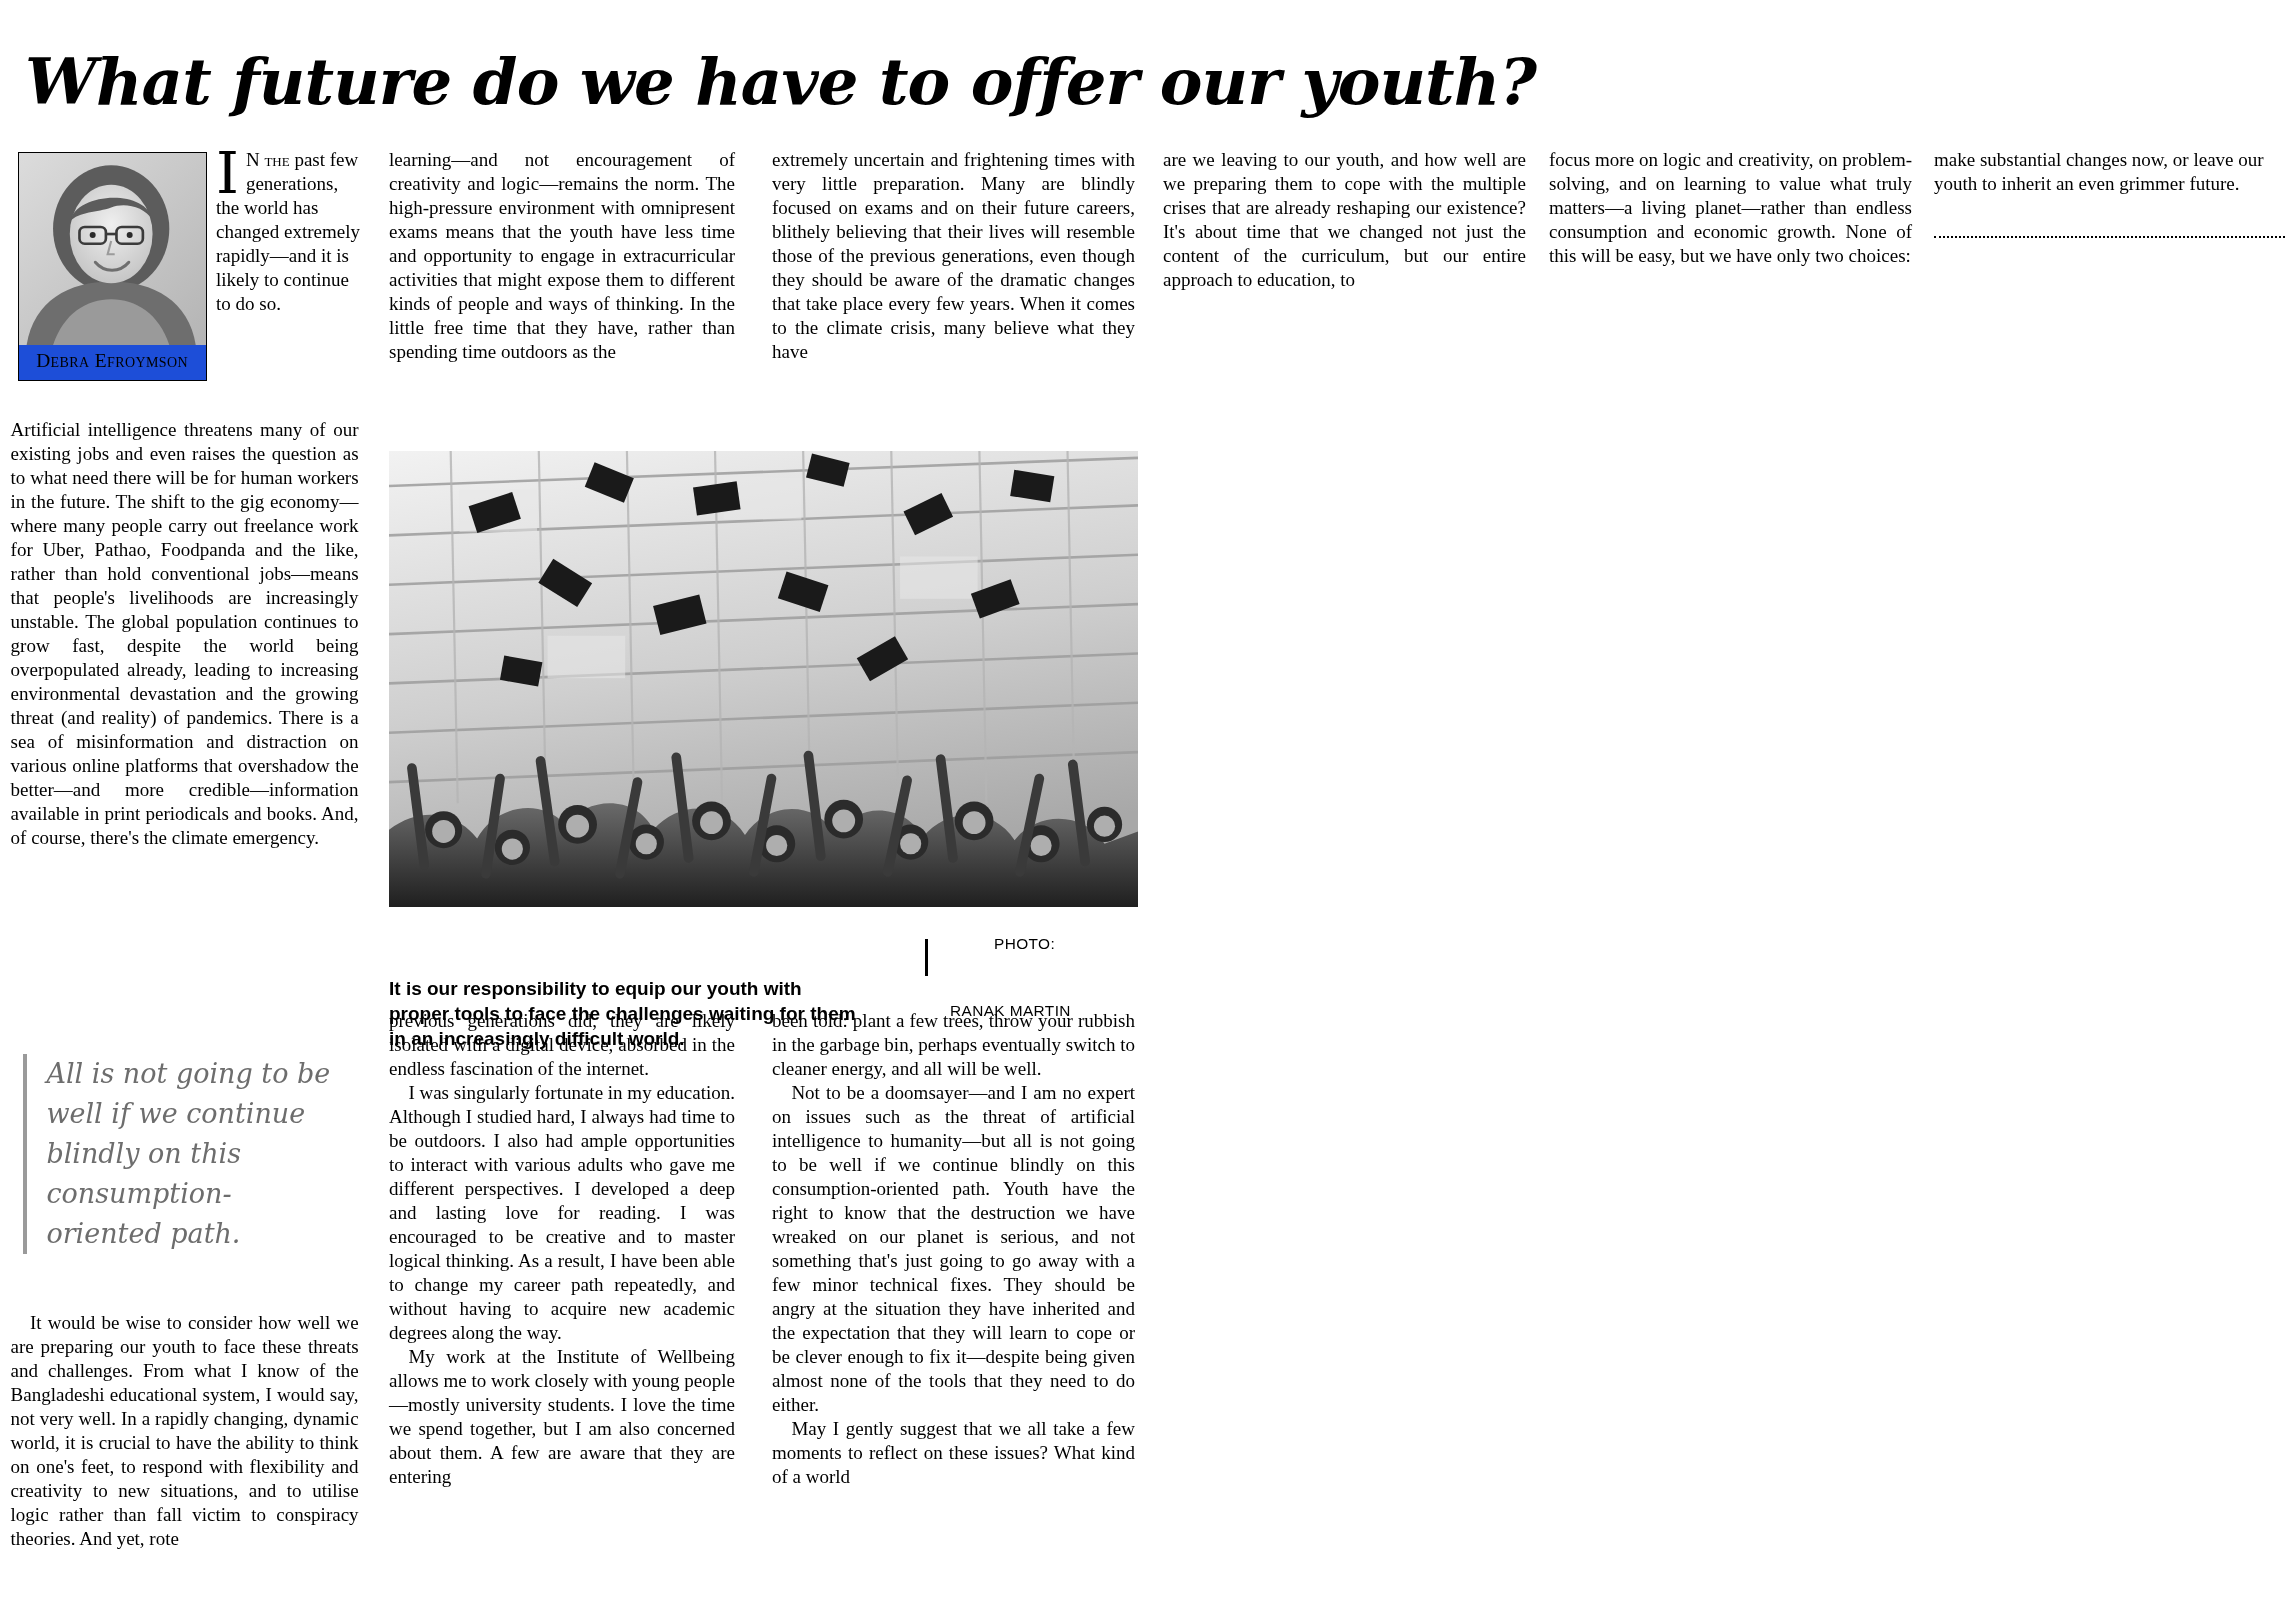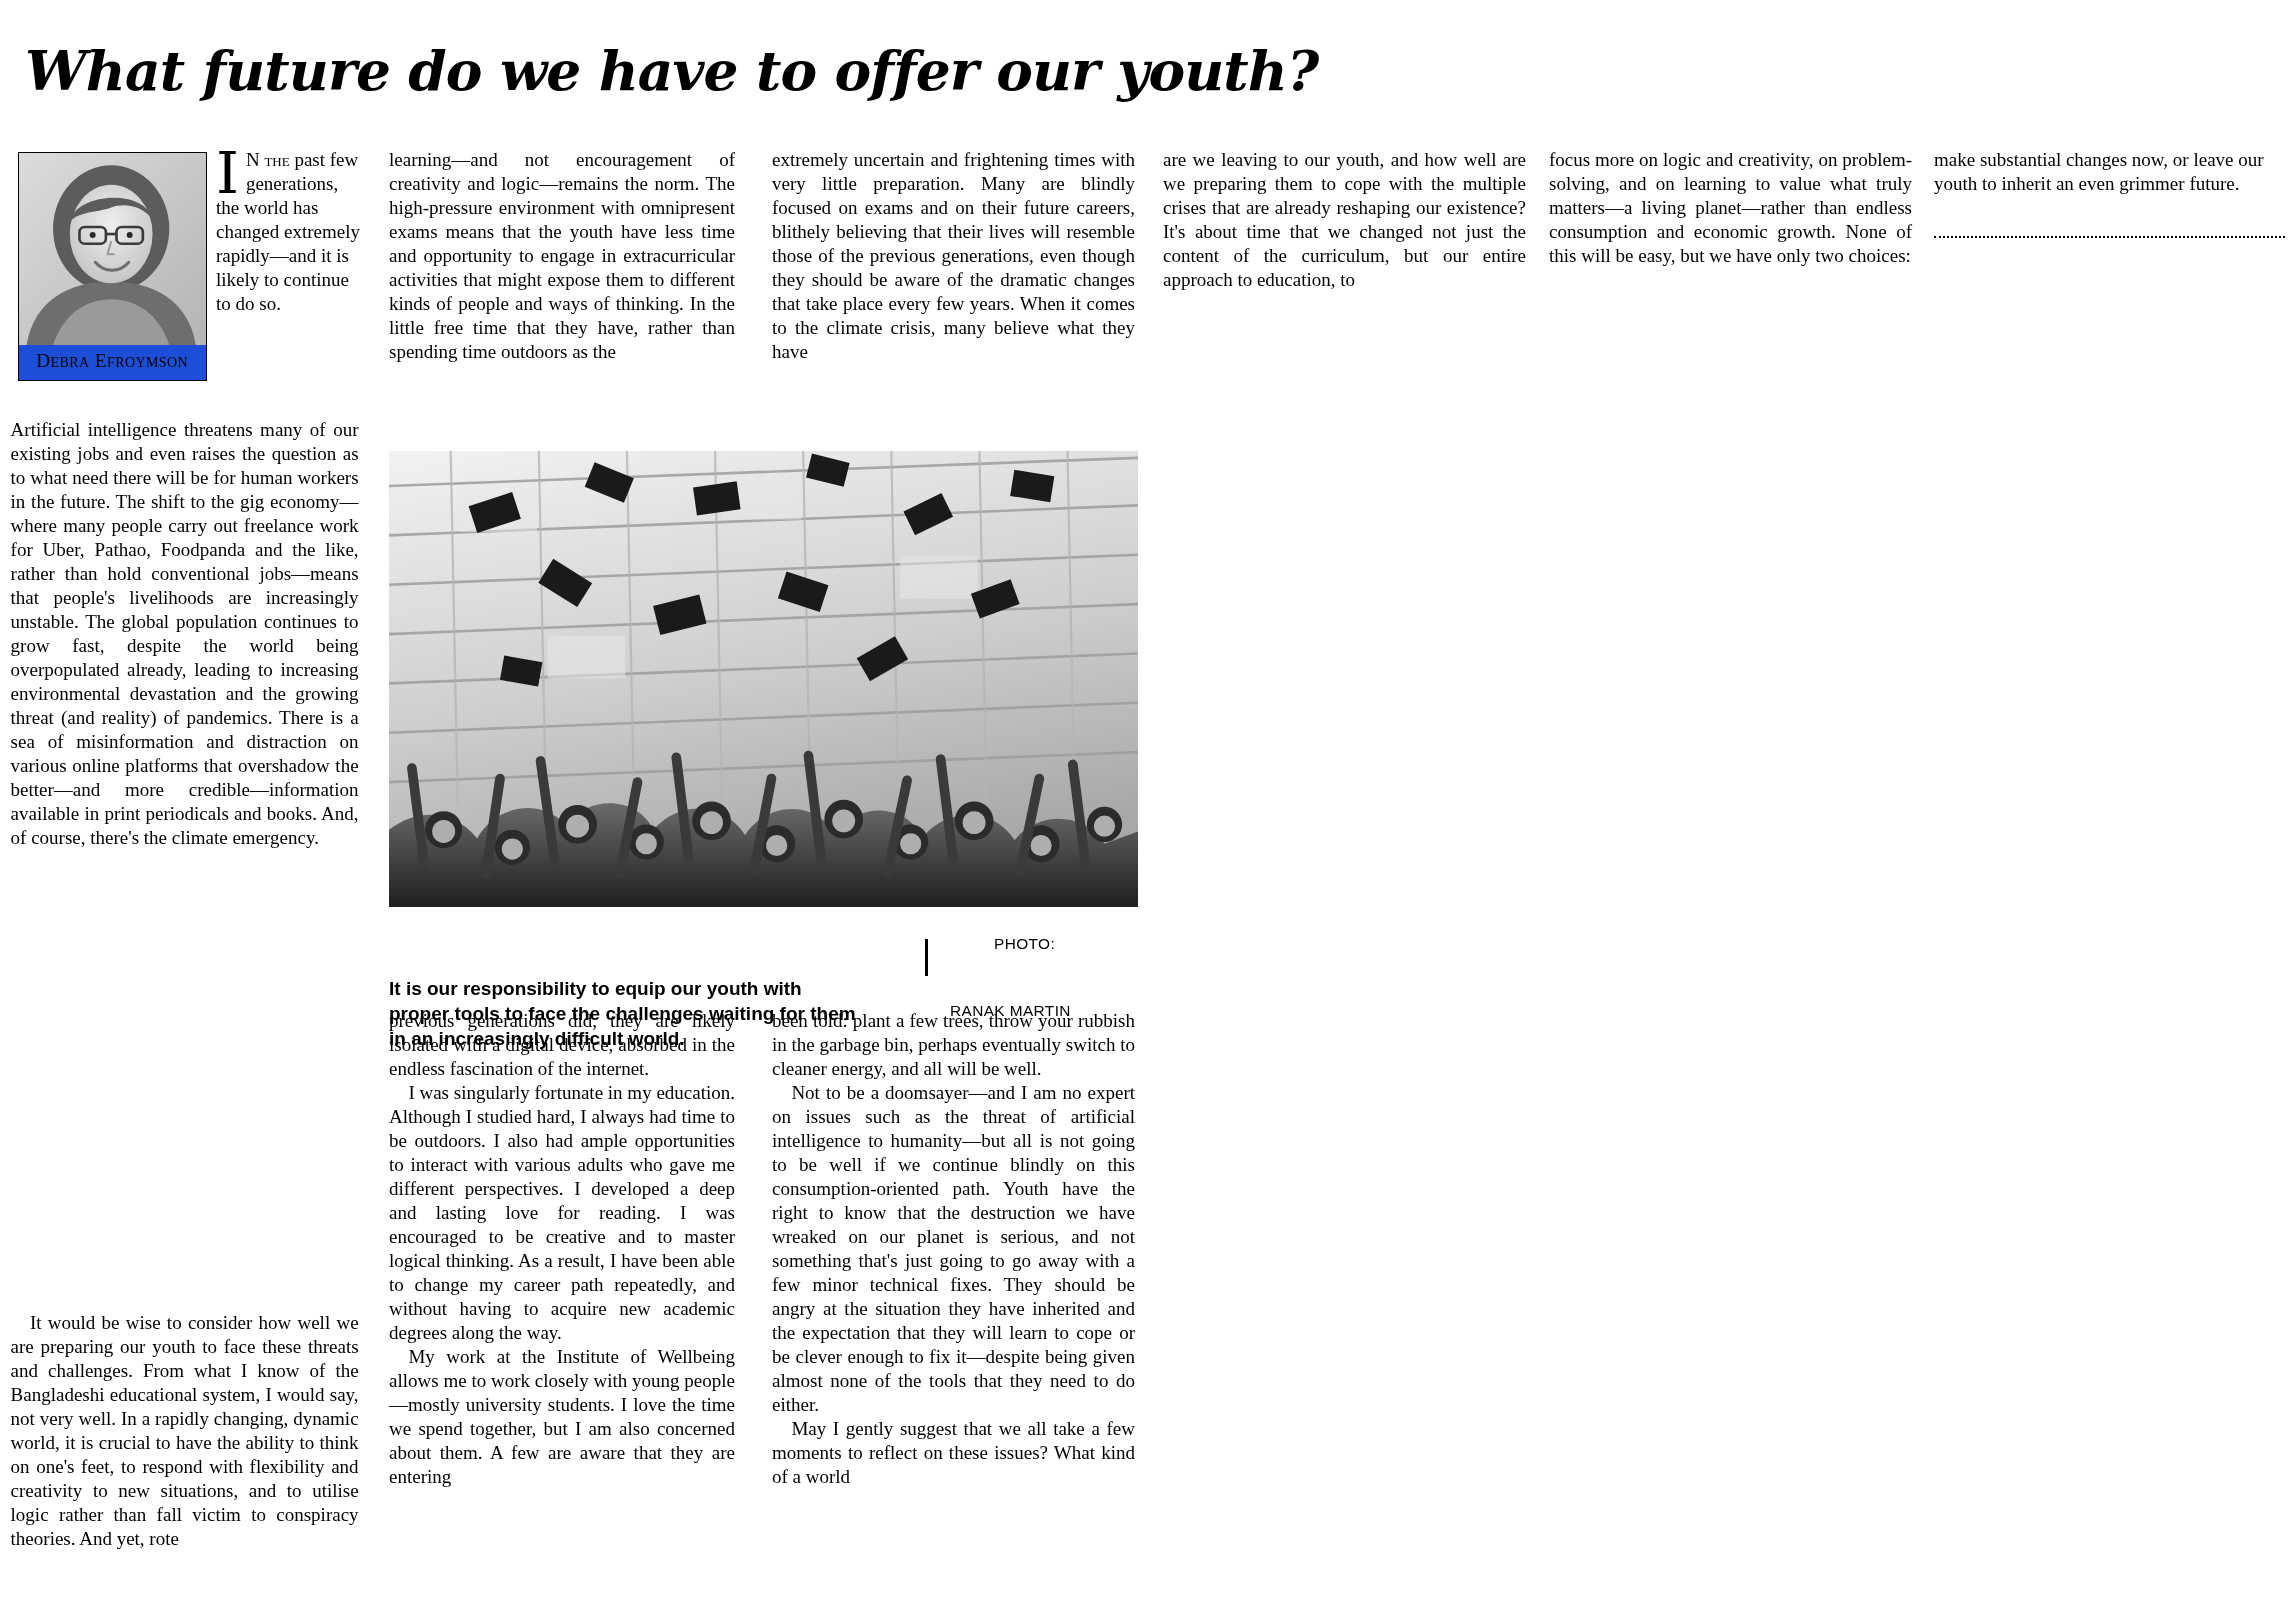--- a/index.html
+++ b/index.html
@@ -24,21 +24,21 @@
 
   
   .headline {
     position: absolute;
     left: 25px;
     top: 5.3px;
     width: 1920px;
     font-family: "DejaVu Serif", "Liberation Serif", serif;
     font-style: italic;
     font-weight: 700;
-    font-size: 55px;
+    font-size: 64px;
     line-height: 1.05;
     letter-spacing: -0.9px;
     white-space: nowrap;
   }
 
   
   .col {
     position: absolute;
     font-family: "Liberation Serif", serif;
     font-size: 19px;
@@ -252,20 +252,21 @@
   </div>
 
   <div class="lead-wrap">
     <span class="dropcap">I</span><span class="smallcaps">N the</span><span> past few generations, the world has changed extremely rapidly—and it is likely to continue to do so.</span>
   </div>
 
   <div class="col c1 c1-body">
     <p>Artificial intelligence threatens many of our existing jobs and even raises the question as to what need there will be for human workers in the future. The shift to the gig economy—where many people carry out freelance work for Uber, Pathao, Foodpanda and the like, rather than hold conventional jobs—means that people's livelihoods are increasingly unstable. The global population continues to grow fast, despite the world being overpopulated already, leading to increasing environmental devastation and the growing threat (and reality) of pandemics. There is a sea of misinformation and distraction on various online platforms that overshadow the better—and more credible—information available in print periodicals and books. And, of course, there's the climate emergency.</p>
   </div>
 
+  <div class="pullquote">All is not going to be well if we continue blindly on this consumption-oriented path.</div>
 
   <div class="col c1 c1-tail">
     <p style="text-indent:19.4px">It would be wise to consider how well we are preparing our youth to face these threats and challenges. From what I know of the Bangladeshi educational system, I would say, not very well. In a rapidly changing, dynamic world, it is crucial to have the ability to think on one's feet, to respond with flexibility and creativity to new situations, and to utilise logic rather than fall victim to conspiracy theories. And yet, rote</p>
   </div>
 
   <div class="col c2" style="top:148px">
     <p>learning—and not encouragement of creativity and logic—remains the norm. The high-pressure environment with omnipresent exams means that the youth have less time and opportunity to engage in extracurricular activities that might expose them to different kinds of people and ways of thinking. In the little free time that they have, rather than spending time outdoors as the</p>
   </div>
 
   <div class="photo">

